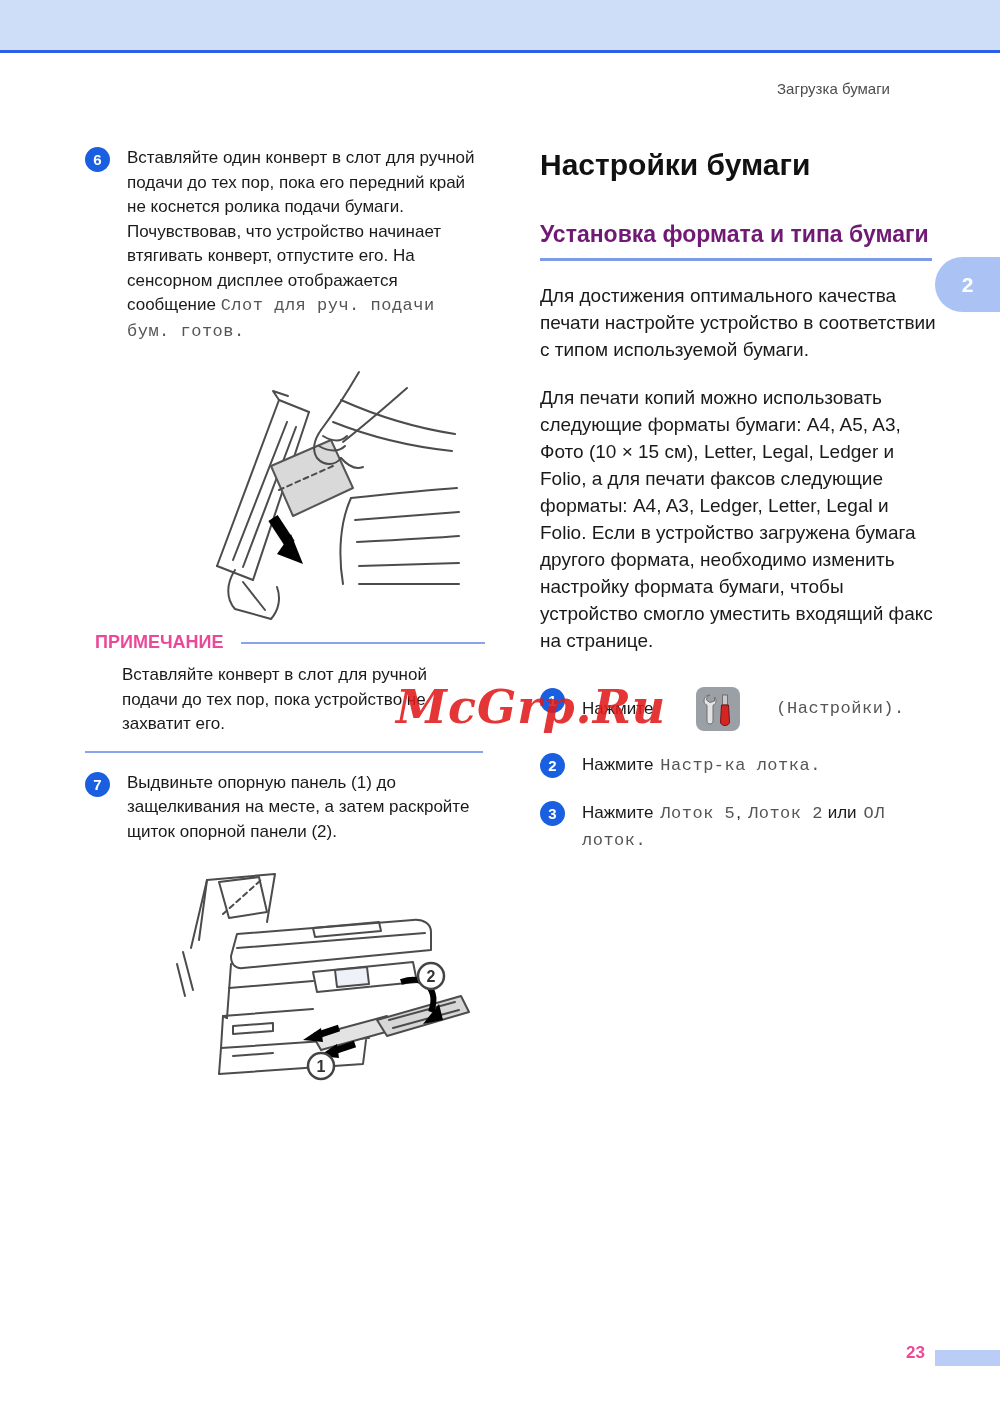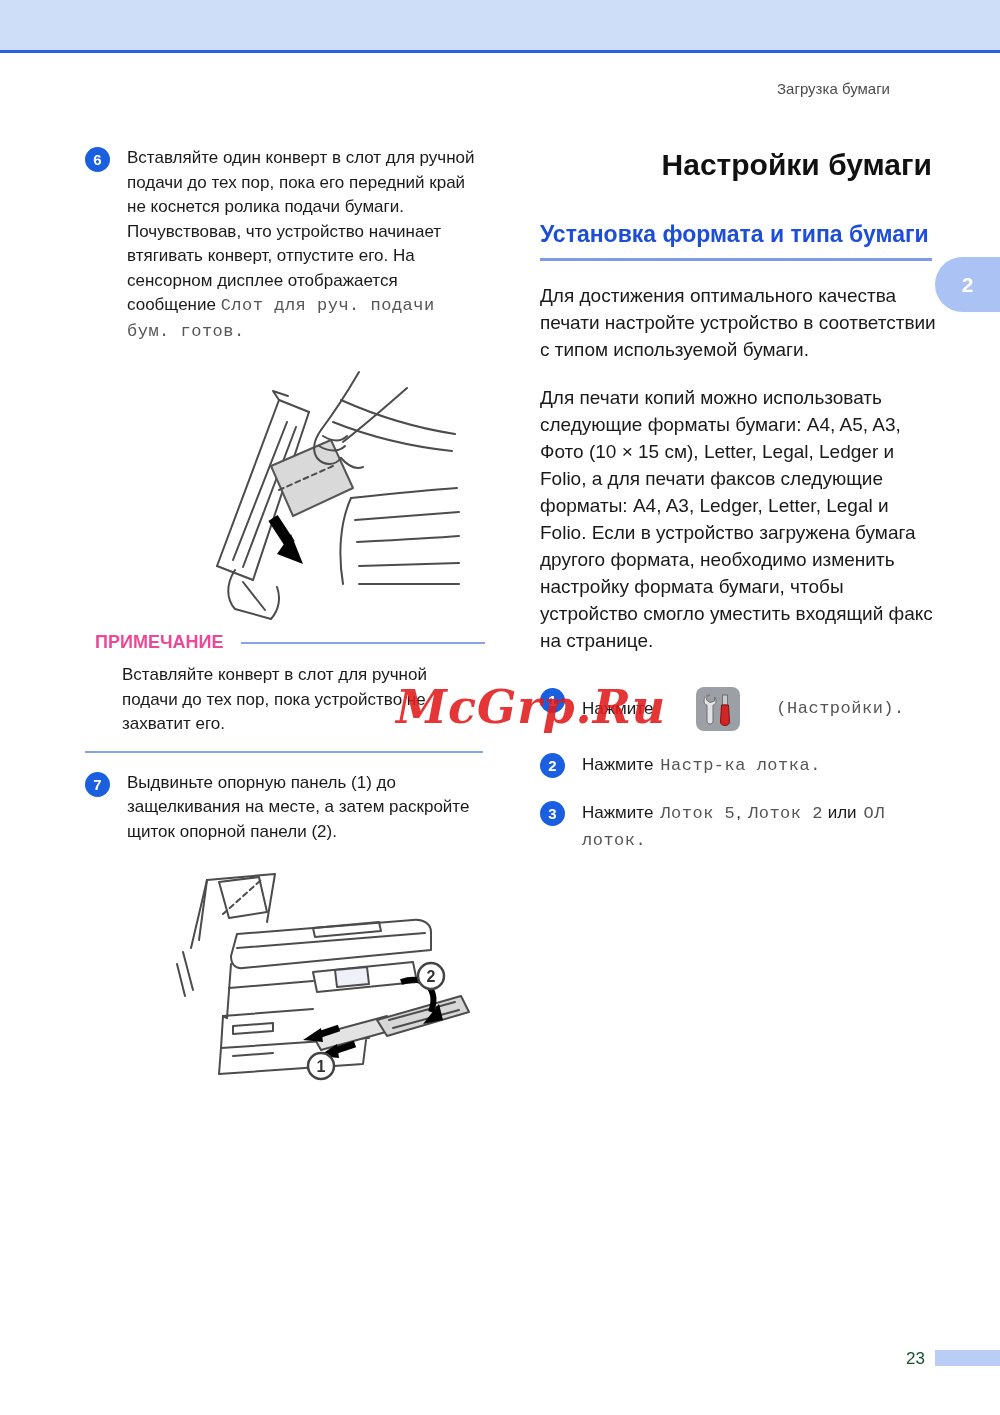--- a/index.html
+++ b/index.html
@@ -39,36 +39,36 @@
   .lineart{stroke:#4c4c4c;stroke-width:2;fill:none;stroke-linecap:round;stroke-linejoin:round;}
   
   .note{margin-top:4px;}
   .note-head{display:flex;align-items:center;}
   .note-title{font-size:18px;font-weight:bold;margin-left:10px;color:#ec4899;}
   .note-rule{flex:1;height:2px;background:#8aa4ea;margin-left:18px;margin-right:2px;}
   .note-text{margin:10px 0 0 37px;font-size:17px;line-height:24.5px;width:360px;}
   .note-bottom{height:2px;background:#8aa4ea;margin-top:14px;width:398px;}
   .note-gap{height:18px;}
   
-  .h1-title{font-size:30px;font-weight:bold;line-height:34px;margin:2px 0 0 0;color:#111;text-align:right;}
-  .h2-title{font-size:23px;font-weight:bold;line-height:29px;margin:38px 0 0 0;width:392px;color:#1d4ed8;}
+  .h1-title{font-size:30px;font-weight:bold;line-height:34px;margin:2px 0 0 0;color:#111;}
+  .h2-title{font-size:23px;font-weight:bold;line-height:29px;margin:38px 0 0 0;width:392px;color:#701a75;}
   .h2-rule{height:3px;background:#7d9be9;margin-top:9px;width:392px;}
   .para{font-size:19px;line-height:27px;margin-top:21px;width:400px;}
   .steps-right{margin-top:33px;}
   .steps-right .step{margin-bottom:21px;}
   .step1-line{display:flex;align-items:center;}
   .settings-btn{width:44px;height:44px;border-radius:8px;background:#9aa0a6;margin:0 8px;flex:0 0 auto;position:relative;}
   
   .watermark{
     position:absolute;left:396px;top:680px;font-family:"DejaVu Serif",serif;
     font-style:italic;font-weight:bold;font-size:46px;color:#e11b1b;opacity:0.88;
     letter-spacing:1px;white-space:nowrap;
   }
   
-  .footer-num{position:absolute;top:1343px;right:75px;font-size:17px;font-weight:normal;color:#14532d;margin-top:6px;}
+  .footer-num{position:absolute;top:1343px;right:75px;font-size:17px;font-weight:bold;color:#ec4899;}
   .footer-rect{position:absolute;left:935px;top:1350px;width:65px;height:16px;background:#b9cdf6;}
 </style>
 </head>
 <body>
 
 <div class="page">
 
   <div class="top-band"></div>
 
   <div class="running-header">Загрузка бумаги</div>

